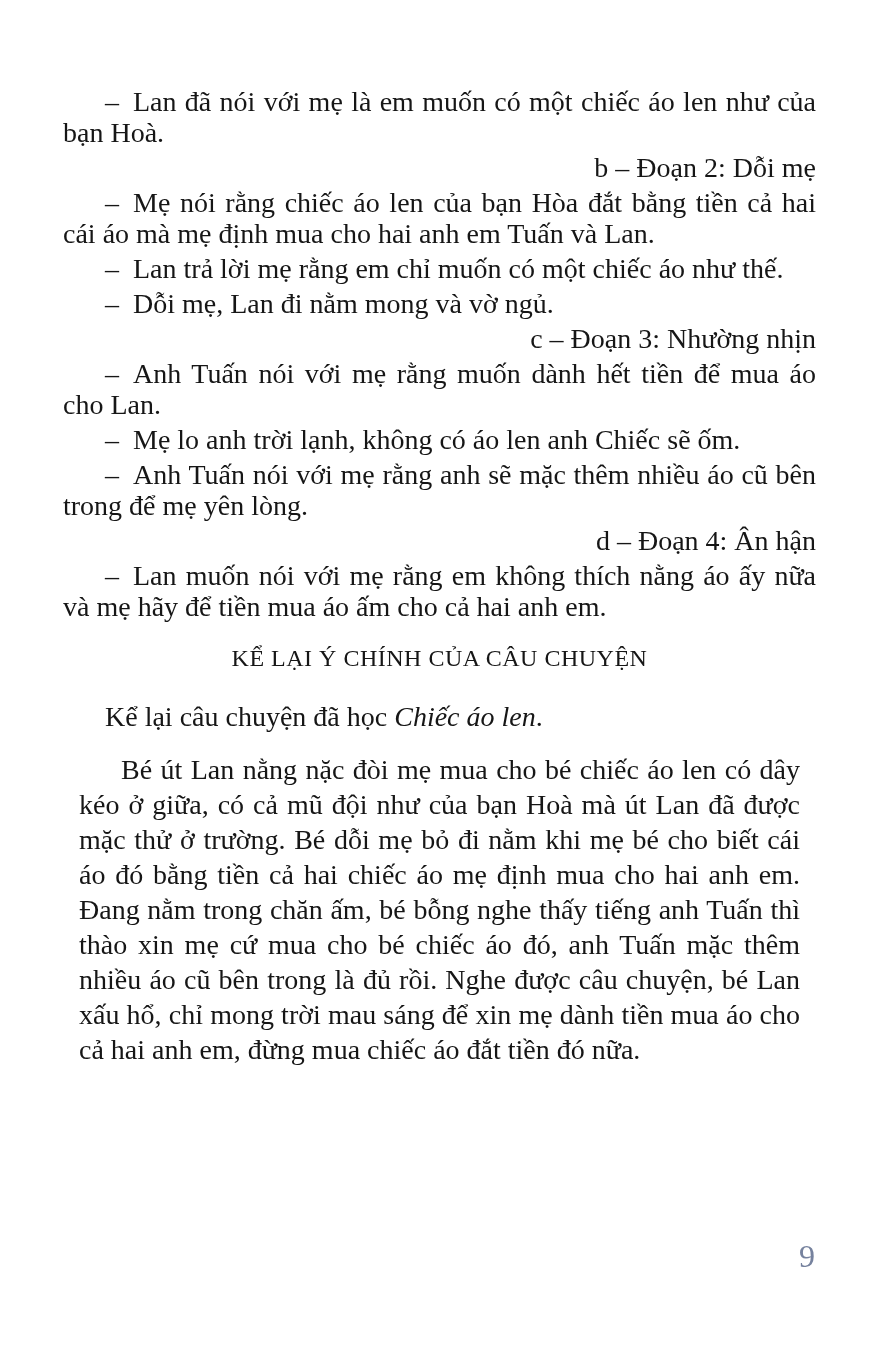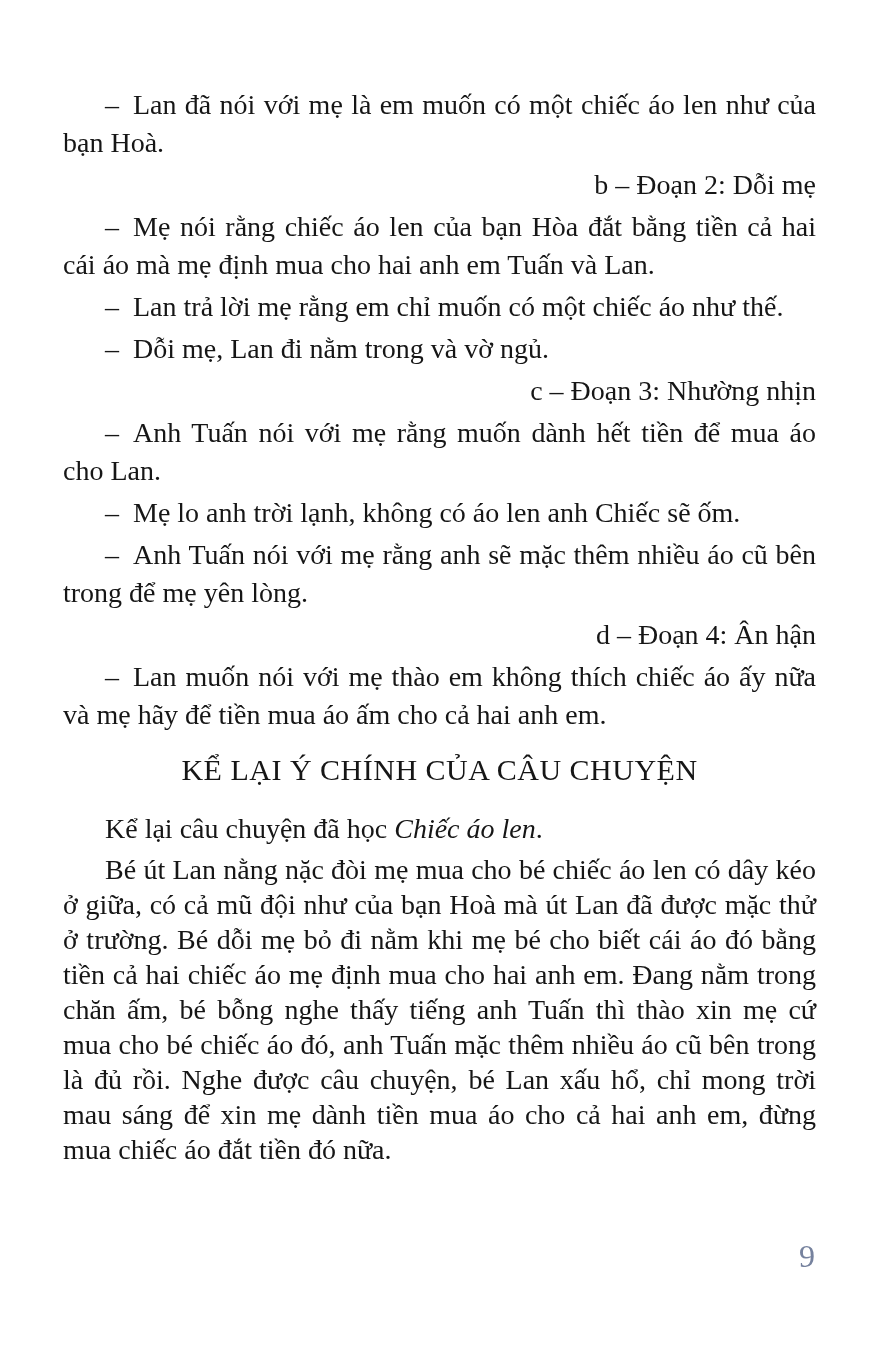--- a/index.html
+++ b/index.html
@@ -17,44 +17,44 @@
     overflow: hidden;
   }
   .textblock {
     position: absolute;
     left: 63px; top: 86px;
     width: 753px;
   }
   .para {
     margin: 0 0 4px 0;
     font-size: 28px;
-    line-height: 38px;
+    line-height: 31px;
     text-align: justify;
     text-indent: 42px;
   }
   .para.section { text-align: right; }
   .main-heading {
     margin: 14px 0 18px 0;
-    font-size: 30px;
+    font-size: 24px;
     line-height: 44px;
     font-weight: 400;
     text-align: center;
     text-indent: 0;
     letter-spacing: 0.5px;
   }
   .retell-intro {
     margin: 0 0 4px 0;
     font-size: 28px;
     line-height: 38px;
     text-align: left;
     text-indent: 42px;
   }
   .retell-intro .story-title { font-style: italic; }
   .retell-body {
-    margin: 0;
+    margin: 16px;
     font-size: 28px;
     line-height: 35px;
     text-align: justify;
     text-indent: 42px;
   }
   .page-number {
     position: absolute;
     top: 1238px;
     right: 76px;
     font-size: 32px;
@@ -65,27 +65,27 @@
 </head>
 <body>
 
 <div class="sheet">
   <div class="textblock">
 
     <p class="para">– Lan đã nói với mẹ là em muốn có một chiếc áo len như của bạn Hoà.</p>
     <p class="para section">b – Đoạn 2: Dỗi mẹ</p>
     <p class="para">– Mẹ nói rằng chiếc áo len của bạn Hòa đắt bằng tiền cả hai cái áo mà mẹ định mua cho hai anh em Tuấn và Lan.</p>
     <p class="para">– Lan trả lời mẹ rằng em chỉ muốn có một chiếc áo như thế.</p>
-    <p class="para">– Dỗi mẹ, Lan đi nằm trong và vờ ngủ.</p>
+    <p class="para">– Dỗi mẹ, Lan đi nằm mong và vờ ngủ.</p>
     <p class="para section">c – Đoạn 3: Nhường nhịn</p>
     <p class="para">– Anh Tuấn nói với mẹ rằng muốn dành hết tiền để mua áo cho Lan.</p>
     <p class="para">– Mẹ lo anh trời lạnh, không có áo len anh Chiếc sẽ ốm.</p>
     <p class="para">– Anh Tuấn nói với mẹ rằng anh sẽ mặc thêm nhiều áo cũ bên trong để mẹ yên lòng.</p>
     <p class="para section">d – Đoạn 4: Ân hận</p>
-    <p class="para">– Lan muốn nói với mẹ thào em không thích chiếc áo ấy nữa và mẹ hãy để tiền mua áo ấm cho cả hai anh em.</p>
+    <p class="para">– Lan muốn nói với mẹ rằng em không thích nằng áo ấy nữa và mẹ hãy để tiền mua áo ấm cho cả hai anh em.</p>
 
     <h1 class="para main-heading">KỂ LẠI Ý CHÍNH CỦA CÂU CHUYỆN</h1>
 
     <p class="retell-intro"><span>Kể lại câu chuyện đã học </span><span class="story-title">Chiếc áo len</span><span>.</span></p>
 
     <p class="retell-body">Bé út Lan nằng nặc đòi mẹ mua cho bé chiếc áo len có dây kéo ở giữa, có cả mũ đội như của bạn Hoà mà út Lan đã được mặc thử ở trường. Bé dỗi mẹ bỏ đi nằm khi mẹ bé cho biết cái áo đó bằng tiền cả hai chiếc áo mẹ định mua cho hai anh em. Đang nằm trong chăn ấm, bé bỗng nghe thấy tiếng anh Tuấn thì thào xin mẹ cứ mua cho bé chiếc áo đó, anh Tuấn mặc thêm nhiều áo cũ bên trong là đủ rồi. Nghe được câu chuyện, bé Lan xấu hổ, chỉ mong trời mau sáng để xin mẹ dành tiền mua áo cho cả hai anh em, đừng mua chiếc áo đắt tiền đó nữa.</p>
 
   </div>
 
   <div class="page-number">9</div>

